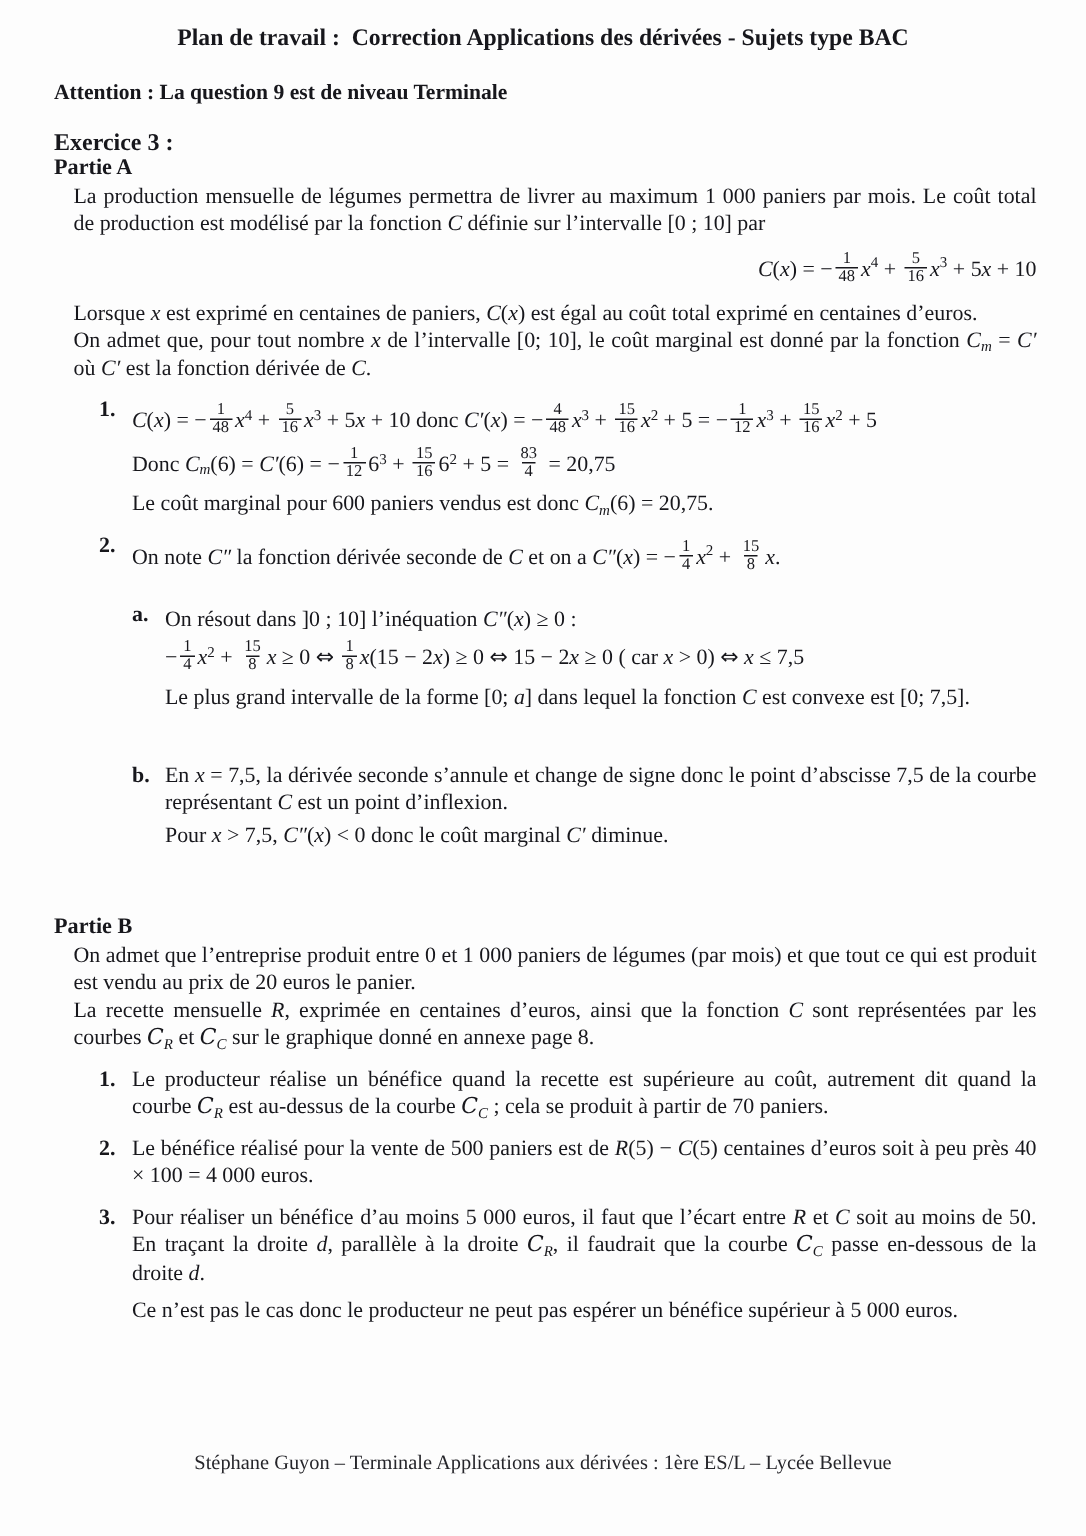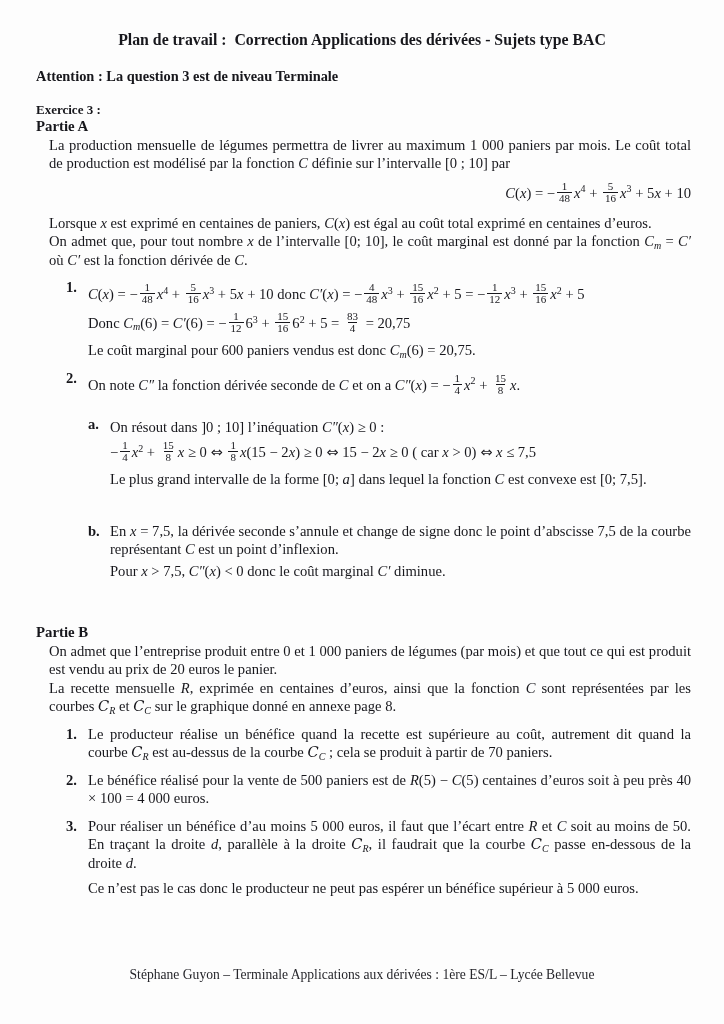--- a/index.html
+++ b/index.html
@@ -3,24 +3,24 @@
 <meta charset="utf-8">
 <style>
   html,body{margin:0;padding:0;background:#ffffff;}
   .page{
     width:724px;height:1024px;position:relative;background:#fdfdfd;
     font-family:"Liberation Serif",serif;
     color:#17171c;font-size:14.6px;line-height:18.5px;
     overflow:hidden;
   }
   .doc-title{
-    padding-top:30px;text-align:center;font-weight:700;font-size:15.8px;line-height:20px;
+    padding-top:16px;text-align:center;font-weight:700;font-size:15.8px;line-height:20px;
   }
   .attention{margin:17px 36px 0 36px;font-weight:700;font-size:14.4px;}
-  .heading{margin:15px 36px 0 36px;font-weight:700;font-size:13px;line-height:17.5px;}
+  .heading{margin:15px 36px 0 36px;font-weight:700;font-size:16px;line-height:17.5px;}
   .subheading{margin:0 36px 0 36px;font-weight:700;font-size:14.8px;line-height:17.5px;}
   .para{margin:0 33px 0 49px;text-align:justify;}
   .eq-display{margin:4px 33px 2px 49px;text-align:right;line-height:1;padding:6px 0;}
   .li{display:flex;margin:9px 33px 0 66px;}
   .li-label{font-weight:700;flex:0 0 22px;}
   .li-body{flex:1;min-width:0;}
   .li2{display:flex;margin:12px 33px 0 88px;}
   .li2.spaced{margin-top:33px;}
   .li2-label{font-weight:700;flex:0 0 22px;}
   .li2-body{flex:1;min-width:0;}
@@ -45,21 +45,21 @@
   .frac .fn,.frac .fd{font-size:11px;line-height:11px;padding:0 2px;}
   .frac .fd{border-top:1px solid #17171c;}
 </style>
 </head>
 <body>
 
 <div class="page">
 
   <div class="doc-title">Plan de travail :&nbsp; Correction Applications des dérivées - Sujets type BAC</div>
 
-  <div class="attention">Attention : La question 3 est de niveau Terminale</div>
+  <div class="attention">Attention : La question 9 est de niveau Terminale</div>
 
   <div class="heading">Exercice 3 :</div>
   <div class="subheading">Partie A</div>
 
   <p class="para">La production mensuelle de légumes permettra de livrer au maximum 1&nbsp;000 paniers par mois. Le coût total de production est modélisé par la fonction <span class="mi">C</span> définie sur l’intervalle [0 ; 10] par</p>
 
   <div class="eq-display"><span class="mi">C</span>(<span class="mi">x</span>) = −<span class="frac">
         <span class="fn">1</span>
         <span class="fd">48</span>
       </span><span class="mi">x</span><sup>4</sup> + <span class="frac">

